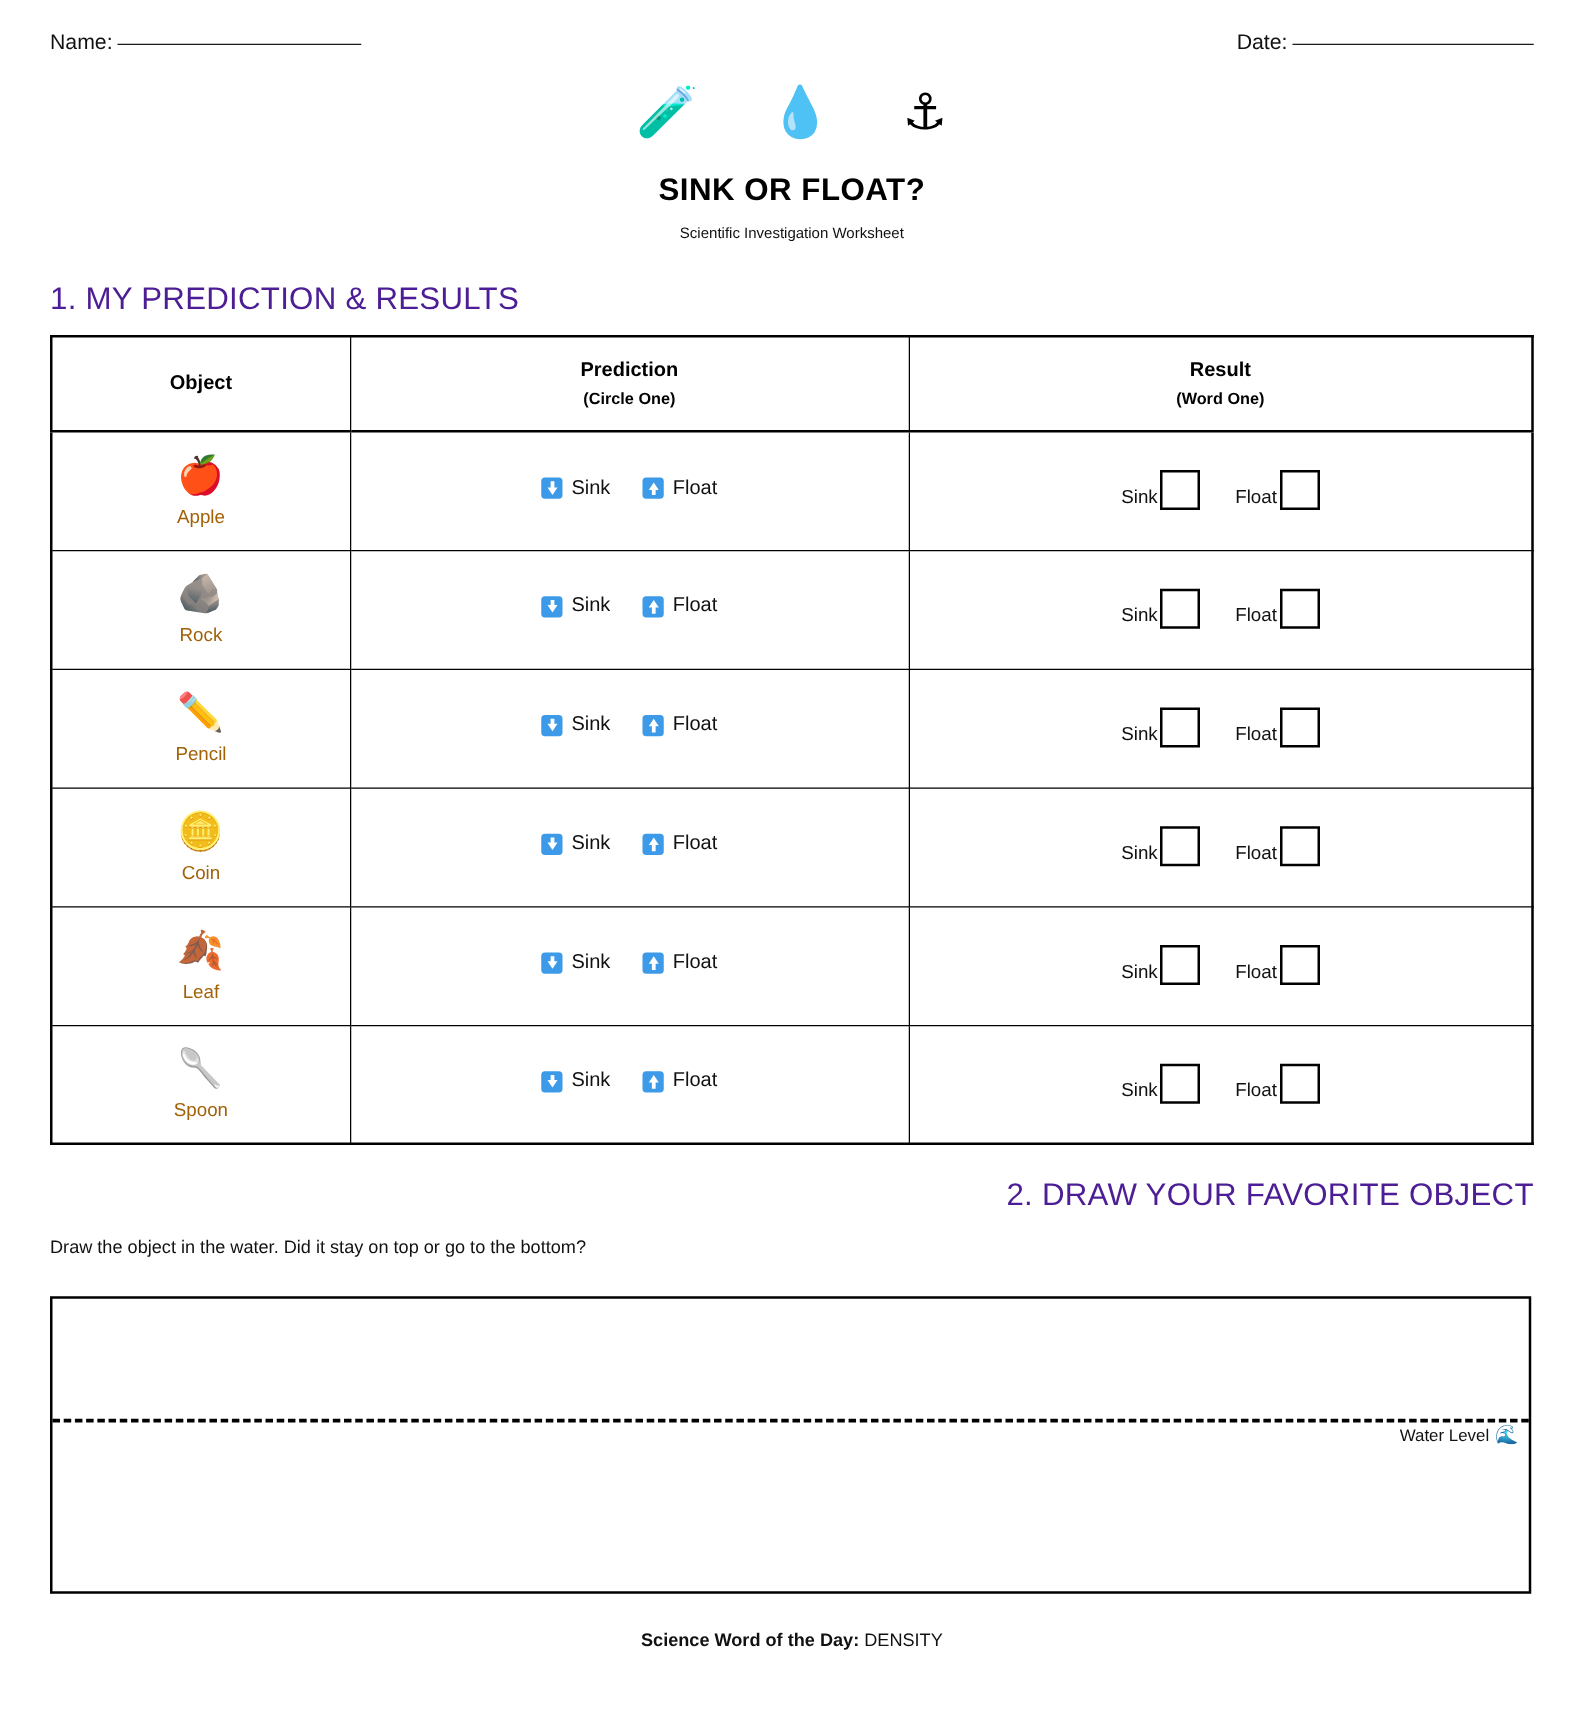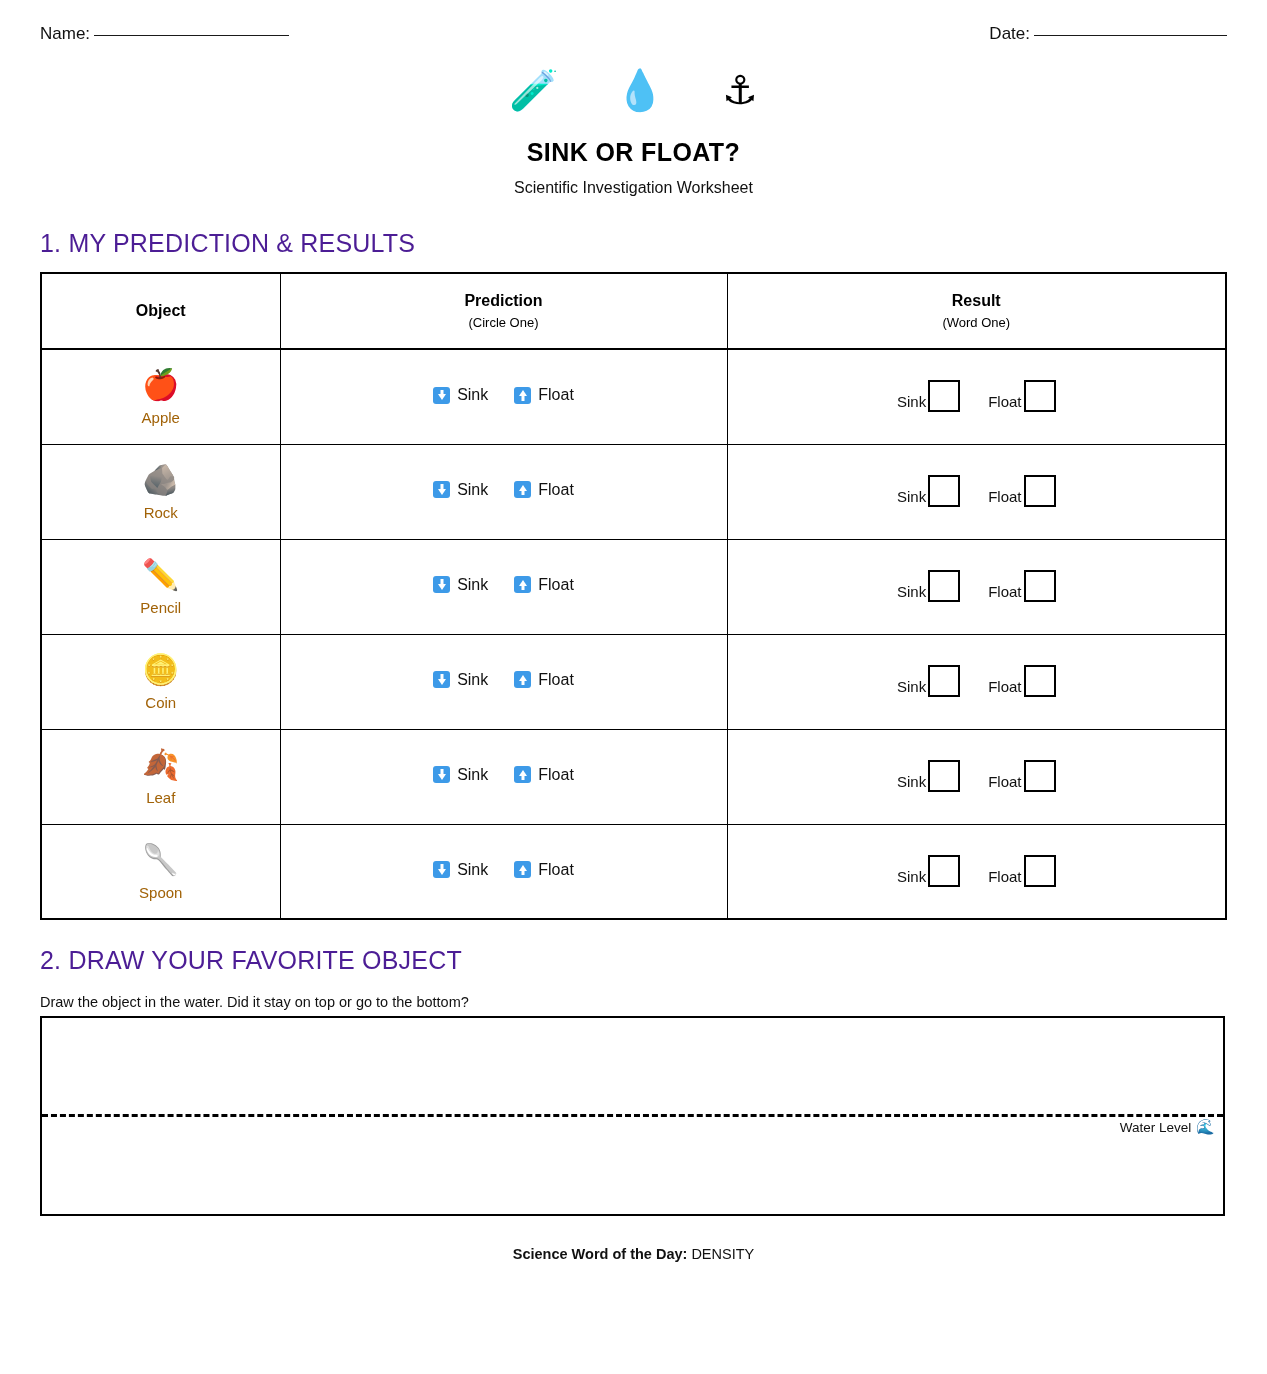--- a/index.html
+++ b/index.html
@@ -64,34 +64,34 @@
     font-family: "DejaVu Sans", sans-serif;
   }
   .worksheet-title {
     font-size: 25px;
     font-weight: bold;
     letter-spacing: 0.4px;
     margin-top: 20px;
     color: #000000;
   }
   .worksheet-subtitle {
-    font-size: 16px;
+    font-size: 12px;
     margin-top: 12px;
     color: #111;
   }
 
   
   .section-heading {
     font-size: 25px;
     font-weight: 400;
     color: #4c1d95;
     letter-spacing: 0.2px;
   }
   #sec1-heading { margin-top: 32px; }
-  #sec2-heading { margin-top: 26px; }
+  #sec2-heading { margin-top: 26px; text-align: right; }
   .section-sub {
     font-size: 14.5px;
     color: #111;
     margin-top: 19px;
   }
 
   
   table.sf {
     border-collapse: collapse;
     width: 1185px;
@@ -119,21 +119,21 @@
   .col-predict { width: 447px; }
   .col-result  { width: 499px; }
 
   .th-main {
     font-size: 16px;
     font-weight: bold;
     line-height: 1.1;
   }
   .th-sub {
     font-size: 13px;
-    font-weight: normal;
+    font-weight: bold;
     margin-top: 5px;
   }
 
   table.sf tbody td { height: 95px; }
 
   .obj-cell { text-align: center; }
   .obj-emoji {
     font-size: 30px;
     line-height: 36px;
     font-family: "DejaVu Sans", sans-serif;
@@ -228,23 +228,23 @@
     height: 32px;
     border: 2.6px solid #000;
     background: #fff;
     display: inline-block;
     flex: 0 0 auto;
   }
 
   
   .draw-box {
     width: 1185px;
-    height: 200px;
+    height: 238px;
     border: 2.2px solid #000;
-    margin-top: 6px;
+    margin-top: 31px;
     position: relative;
     background: #fff;
   }
   .water-line {
     position: absolute;
     left: 0;
     right: 0;
     top: 96px;
     border-top: 3px dashed #000;
   }

